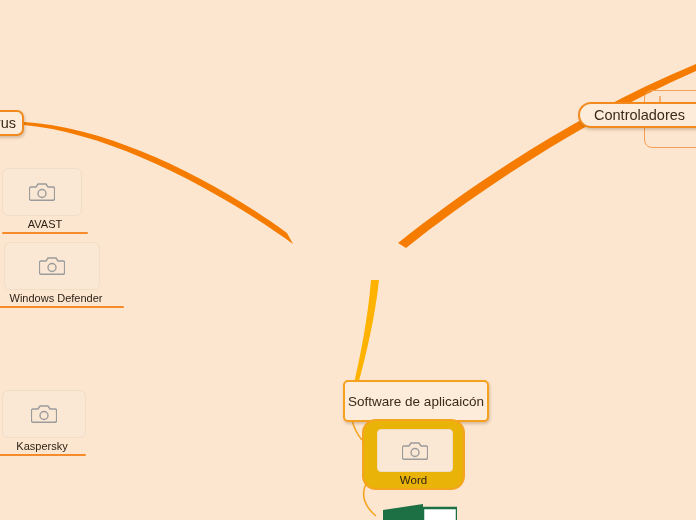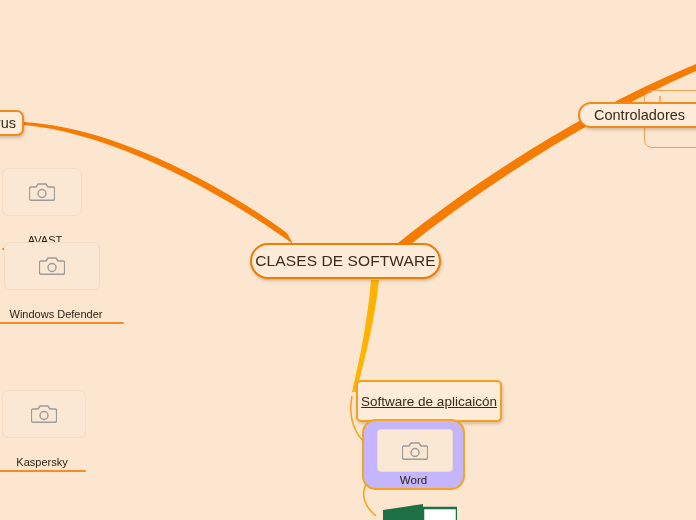--- a/index.html
+++ b/index.html
@@ -67,28 +67,27 @@
     left: 578px;
     top: 102px;
     width: 145px;
     height: 26px;
     border-radius: 13px;
     font-size: 14.5px;
     justify-content: flex-start;
     padding-left: 14px;
   }
   .node-sw-aplicacion {
-    left: 356px;
+    left: 343px;
     top: 380px;
     width: 146px;
     height: 42px;
     border-radius: 5px;
     font-size: 13.5px;
     border-color: #f5a01e;
-    text-decoration: underline;
   }
 
   
   .ghost-frame {
     position: absolute;
     left: 644px;
     top: 90px;
     width: 70px;
     height: 58px;
     border: 1.5px solid #f3a055;
@@ -107,21 +106,21 @@
     border: 1px solid #f2ddc6;
     border-radius: 6px;
     display: flex;
     align-items: center;
     justify-content: center;
   }
   .img-caption {
     font-size: 11px;
     color: #2f2317;
     text-align: center;
-    margin-top: 18px;
+    margin-top: 2px;
     white-space: nowrap;
   }
   .underline {
     height: 2px;
     background: #f58b2a;
     margin-top: 2px;
     border-radius: 1px;
   }
   .item-avast   { left: 2px;  top: 168px; }
   .item-defender{ left: -12px; top: 242px; }
@@ -141,21 +140,21 @@
   
   .word-group {
     position: absolute;
     left: 362px;
     top: 419px;
     width: 103px;
     height: 71px;
     box-sizing: border-box;
     border: 2px solid #f5a41f;
     border-radius: 14px;
-    background: #c4b5fd;
+    background: #eab308;
   }
   .word-card {
     position: absolute;
     left: 13px;
     top: 8px;
     width: 76px;
     height: 43px;
     box-sizing: border-box;
     background: #fbe8d4;
     border: 1px solid #f1dbc2;
@@ -210,23 +209,20 @@
              C 366 356, 375 318, 379 280
              Z" fill="#ffb300"></path>
 
     <path d="M 352 396 C 349 412, 352 428, 362 440" fill="none" stroke="#f5a41f" stroke-width="1.6"></path>
 
     <path d="M 366 484 C 360 496, 366 508, 376 516" fill="none" stroke="#f5a41f" stroke-width="1.6"></path>
 
     <path d="M 660 104 L 660 96" fill="none" stroke="#f3a055" stroke-width="1.5"></path>
   </svg>
 
-  <div class="node node-central">
-    <span>CLASES DE SOFTWARE</span>
-  </div>
 
   <div class="node node-antivirus">
     <span>rus</span>
   </div>
 
   <div class="ghost-frame"></div>
 
   <div class="node node-controladores">
     <span>Controladores</span>
   </div>

